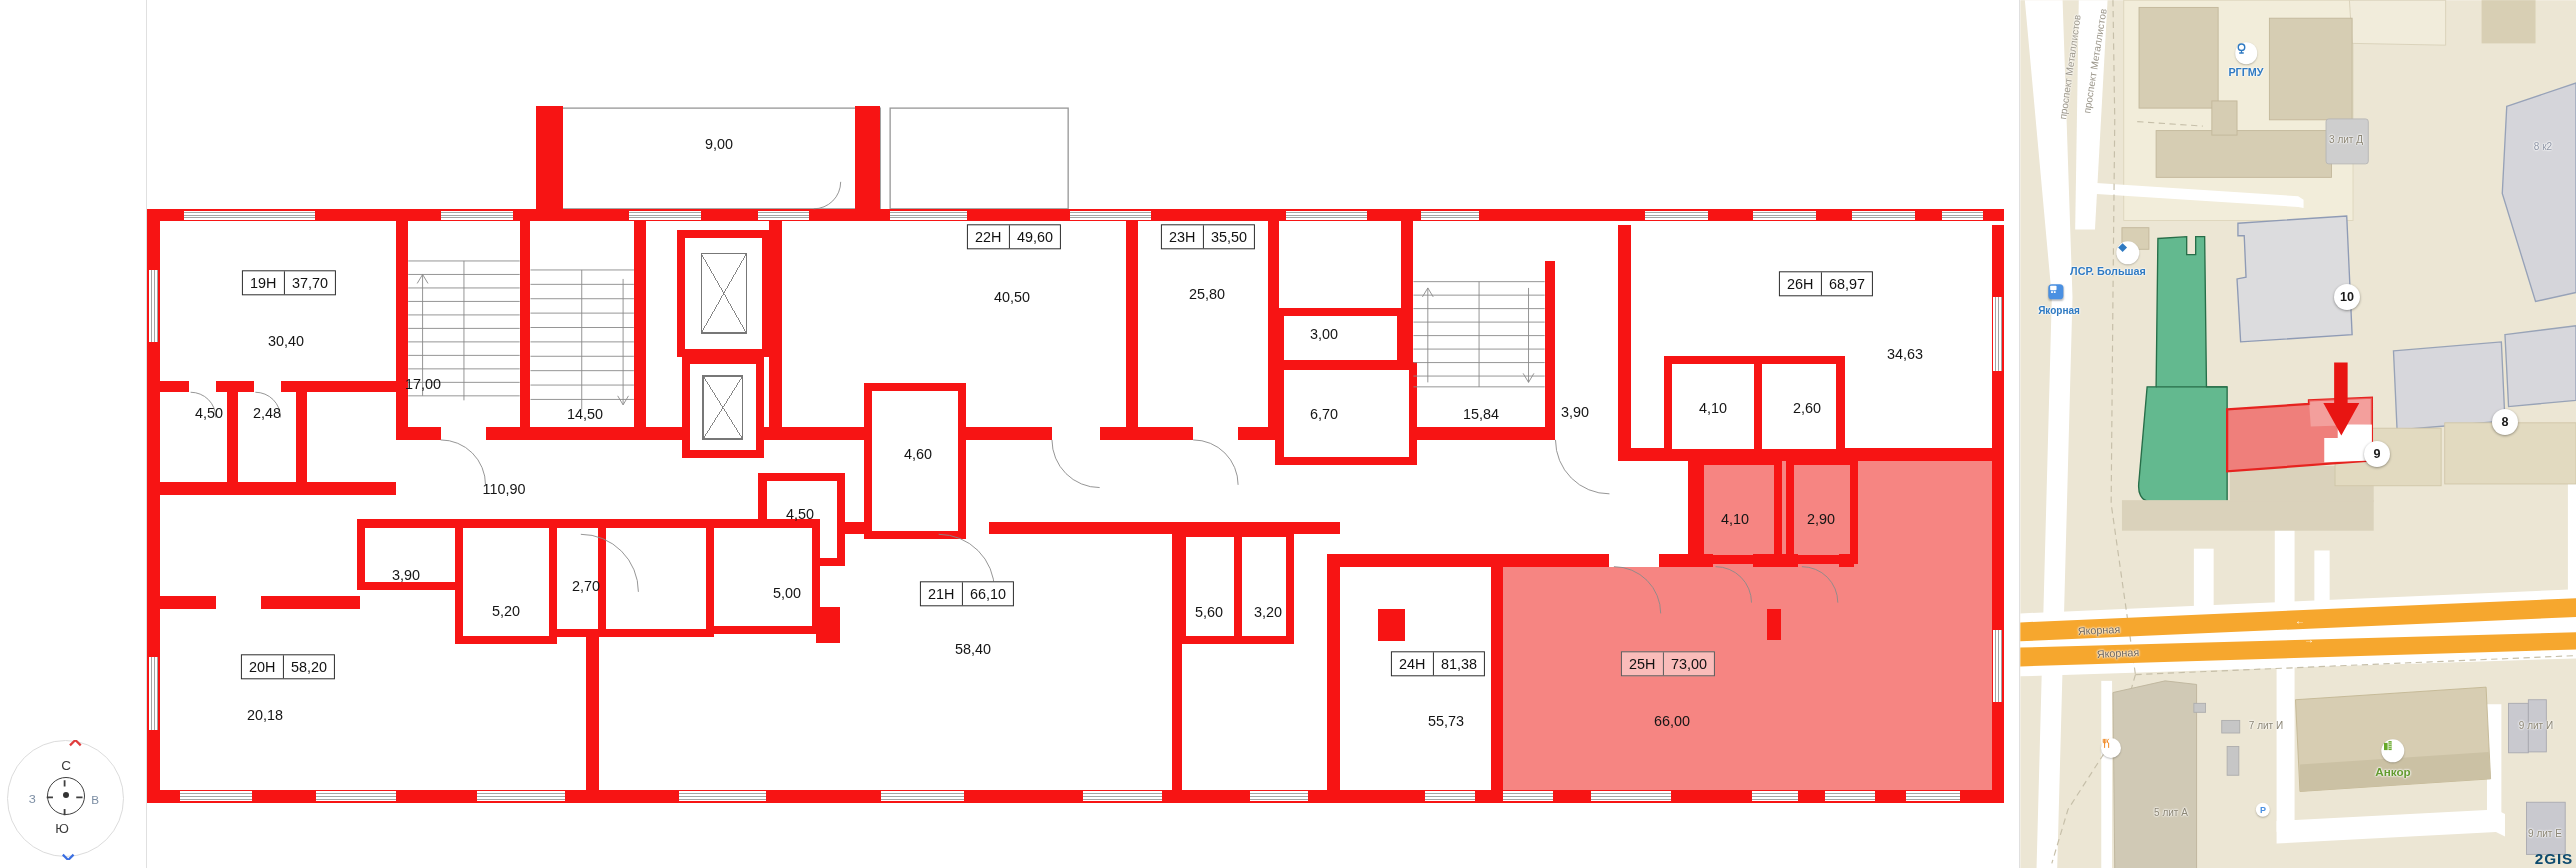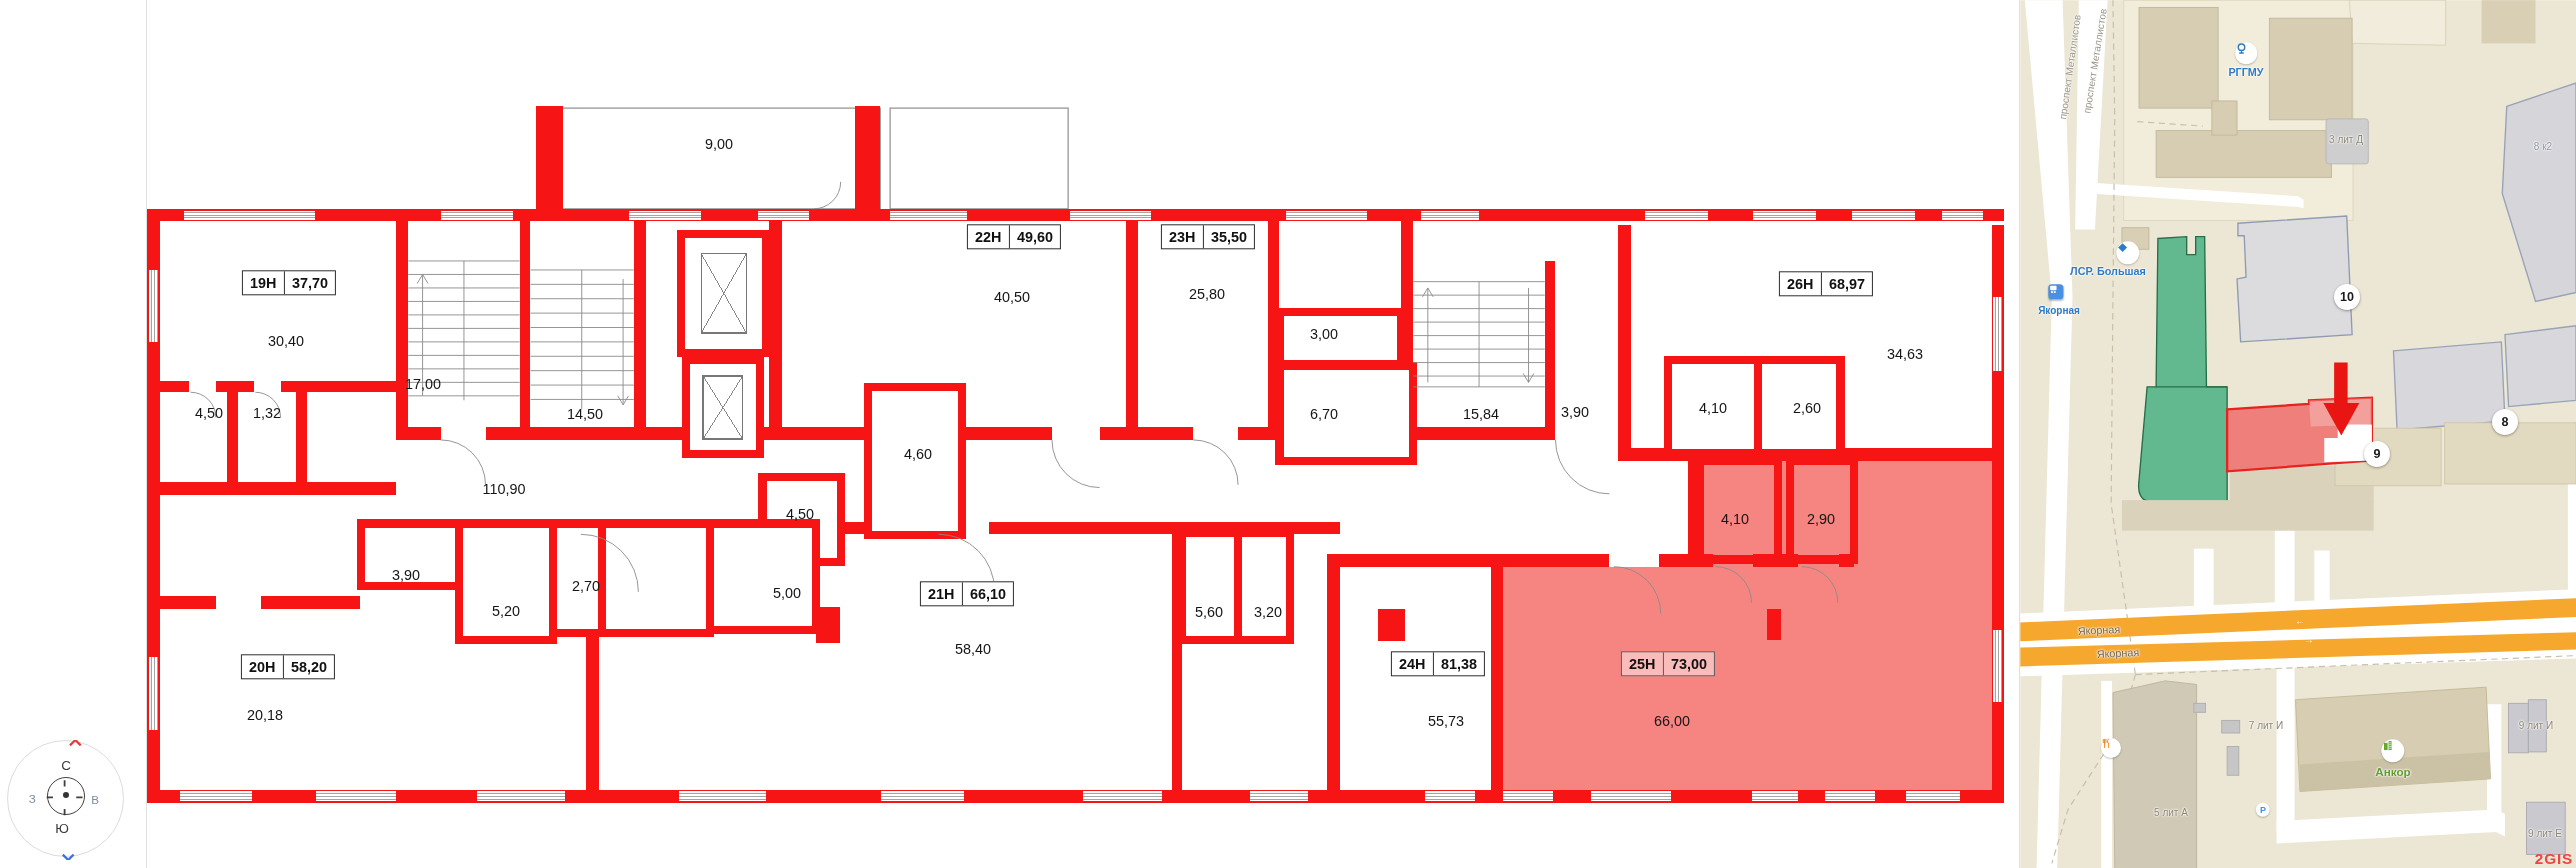--- a/index.html
+++ b/index.html
@@ -4,40 +4,40 @@
 <style>
   html,body{margin:0;padding:0;background:#fff;}
   .stage{position:relative;width:2576px;height:869px;background:#fff;overflow:hidden;
          font-family:"Liberation Sans",sans-serif;}
   .vsep{position:absolute;top:0;width:0.9px;height:869px;background:#e0e0e0;}
   svg{position:absolute;left:0;top:0;}
   
   .al{position:absolute;transform:translate(-50%,-50%);font-size:14.4px;color:#151515;white-space:nowrap;}
   .badge{position:absolute;transform:translate(-50%,-50%);display:flex;background:#fff;
          border:0.9px solid #2d2d2d;font-size:14.4px;color:#111;line-height:1;}
-  .badge .cell{padding:4.5px 7.2px;font-weight:bold;}
+  .badge .cell{padding:4.5px 7.2px;}
   .badge .cell + .cell{border-left:0.9px solid #2d2d2d;}
   .badge.hl{background:rgba(255,255,255,0.45);border-color:#5a5a5a;}
   .badge.hl .cell + .cell{border-left-color:#5a5a5a;}
   
   .ml{position:absolute;transform:translate(-50%,-50%);font-size:10px;color:#8b8574;white-space:nowrap;
       text-shadow:0 0 1.8px #fff,0 0 1.8px #fff,0 0 2.7px #fff;}
   .ml.gray{color:#8f96a6;}
   .ml.street{color:#9c978b;font-size:10px;}
   .ml.roadname{color:#6e6356;font-size:10.8px;}
   .ml.poi{color:#2f7ac2;font-weight:bold;font-size:10.8px;}
   .ml.green{color:#649b30;font-weight:bold;font-size:11.7px;}
   .ml.white{color:#fff;text-shadow:none;font-size:10px;}
   .ml.parking{color:#4a90e2;font-weight:bold;font-size:9px;text-shadow:none;}
   .marker{position:absolute;transform:translate(-50%,-50%);width:26px;height:26px;border-radius:50%;
           background:#fff;box-shadow:0 0.9px 2.7px rgba(0,0,0,.4);display:flex;align-items:center;
           justify-content:center;font-size:12.6px;font-weight:bold;color:#1a1a1a;}
   .icon-circle{position:absolute;transform:translate(-50%,-50%);border-radius:50%;background:#fff;
           box-shadow:0 0.9px 1.8px rgba(0,0,0,.25);display:flex;align-items:center;justify-content:center;}
-  .logo{position:absolute;transform:translate(-50%,-50%);font-size:15.3px;font-weight:bold;color:#ef4444;letter-spacing:0.9px;text-align:right;}
+  .logo{position:absolute;transform:translate(-50%,-50%);font-size:15.3px;font-weight:bold;color:#0c4a6e;letter-spacing:0.9px;text-align:right;}
   
   .compass{position:absolute;left:7.2px;top:740px;width:117px;height:120px;}
   .compass .outer{position:absolute;left:0;top:0;width:115px;height:115px;border:0.9px solid #dcdcdc;border-radius:50%;background:#fff;}
   .compass .inner{position:absolute;left:40px;top:37px;width:36px;height:36px;border:1.8px solid #3f3f3f;border-radius:50%;}
   .compass .dot{position:absolute;left:56px;top:52px;width:6.3px;height:6.3px;background:#333;border-radius:50%;}
   .cletter{position:absolute;transform:translate(-50%,-50%);font-size:13.5px;color:#3a3a3a;}
   .cletter.blue{color:#7b8da3;font-size:11.7px;}
 </style>
 </head>
 <body>
@@ -302,21 +302,21 @@
     <span class="cell">25Н</span>
       <span class="cell">73,00</span>
   </div>
   <div class="badge" style="left:1826px;top:284px">
     <span class="cell">26Н</span>
       <span class="cell">68,97</span>
   </div>
 
   <div class="al" style="left:286px;top:341px">30,40</div>
   <div class="al" style="left:209px;top:413px">4,50</div>
-  <div class="al" style="left:267px;top:413px">1,32</div>
+  <div class="al" style="left:267px;top:413px">2,48</div>
   <div class="al" style="left:423px;top:384px">17,00</div>
   <div class="al" style="left:585px;top:414px">14,50</div>
   <div class="al" style="left:719px;top:144px">9,00</div>
   <div class="al" style="left:1012px;top:297px">40,50</div>
   <div class="al" style="left:918px;top:454px">4,60</div>
   <div class="al" style="left:800px;top:514px">4,50</div>
   <div class="al" style="left:1207px;top:294px">25,80</div>
   <div class="al" style="left:1324px;top:334px">3,00</div>
   <div class="al" style="left:1324px;top:414px">6,70</div>
   <div class="al" style="left:1481px;top:414px">15,84</div>

